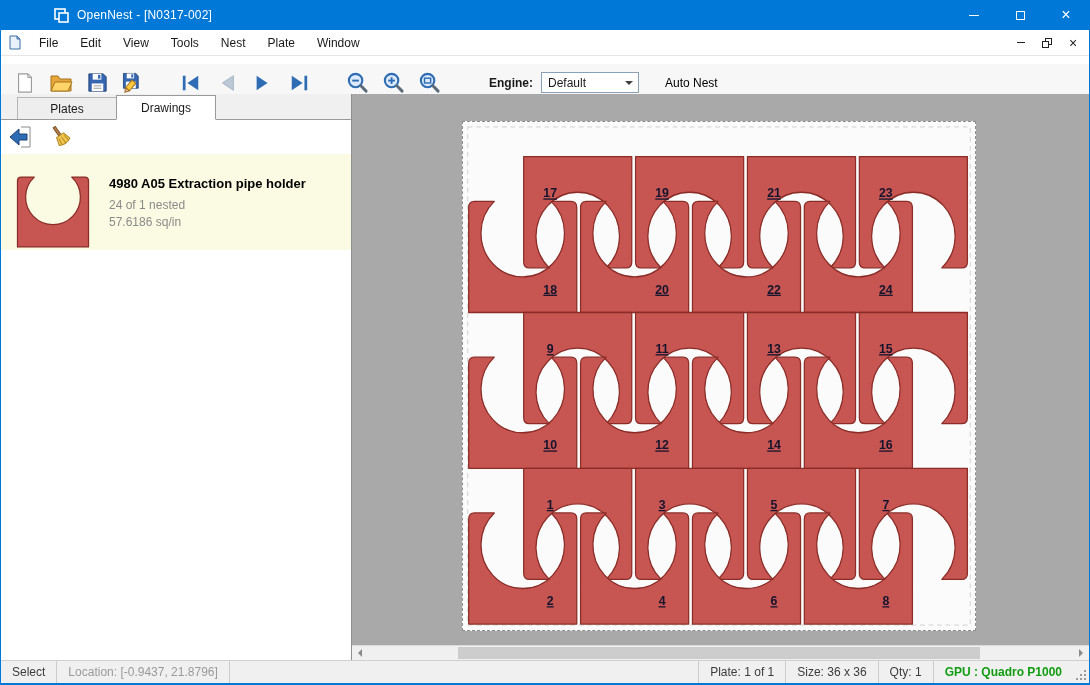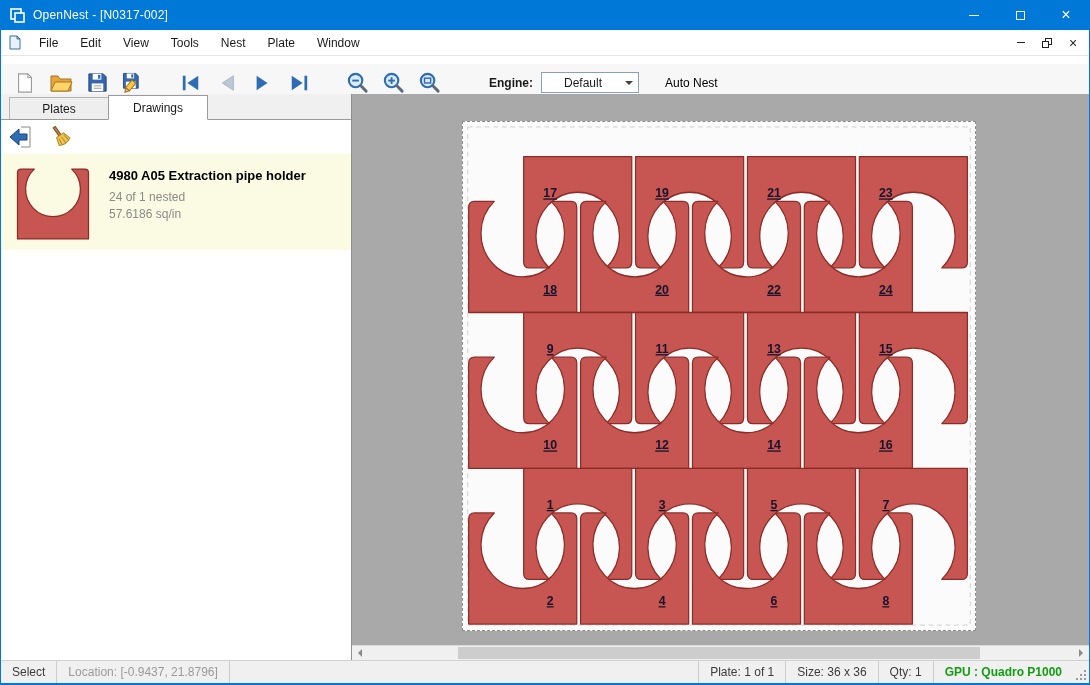--- a/index.html
+++ b/index.html
@@ -2,21 +2,21 @@
 <html><head>
 <meta charset="utf-8">
 <style>
   * { margin:0; padding:0; box-sizing:border-box; }
   body { background:#5a5a5a; font-family:"Liberation Sans","DejaVu Sans",sans-serif; font-size:12px; }
   .window { position:relative; width:1090px; height:685px; background:#fff; overflow:hidden;
             border-left:1px solid #0078d7; border-right:1px solid #0078d7; border-bottom:2px solid #0078d7; }
 
   
   .titlebar { position:absolute; top:0; left:0; right:0; height:30px; background:#0078d7;
-              display:flex; align-items:center; color:#fff; }
+              display:flex; align-items:center; color:#fff;padding-left:44px; }
   .title-icon { margin:0 8px 0 9px; display:flex; }
   .title-text { font-size:12px; letter-spacing:.2px; }
   .cap-buttons { margin-left:auto; display:flex; height:100%; }
   .cap-btn { width:46px; height:100%; display:flex; align-items:center; justify-content:center; }
   .min-glyph { width:10px; height:1px; background:#fff; }
   .max-glyph { width:9px; height:9px; border:1px solid #fff; }
   .close-glyph { font-size:16px; line-height:1; color:#fff; }
 
   
   .menubar { position:absolute; top:30px; left:0; right:0; height:26px; background:#fff;
@@ -33,40 +33,40 @@
 
   
   .toolbar { position:absolute; top:64px; left:0; right:0; height:38px; background:#f7f7f7;
              border-bottom:1px solid #d2d2d2; display:flex; align-items:center; }
   .tbtn { width:36px; height:32px; display:flex; align-items:center; justify-content:center; }
   .grp { display:flex; }
   .grp + .grp { margin-left:22px; }
   .grp.first { margin-left:6px; }
   .engine-label { margin-left:42px; font-weight:bold; color:#1a1a1a; }
   .combo { width:98px; height:21px; border:1px solid #8aa0b4; background:#fff; display:flex;
-           align-items:center; padding-left:22px; margin-left:8px; color:#1a1a1a; }
+           align-items:center; padding-left:6px; margin-left:8px; color:#1a1a1a; }
   .combo-arrow { margin-left:auto; margin-right:5px; width:0; height:0;
                  border:4px solid transparent; border-top-color:#404040; margin-top:4px; }
   .autonest { margin-left:26px; color:#000000; }
 
   
   .main { position:absolute; top:94px; left:0; right:0; bottom:23px; }
 
   
   .sidepanel { position:absolute; left:0; top:0; bottom:0; width:351px; background:#fff;
                border-right:1px solid #8f8f8f; }
   .tabstrip { height:26px; background:#f0f0f0; border-bottom:1px solid #9a9a9a;
-              display:flex; align-items:flex-end; padding-left:8px; }
+              display:flex; align-items:flex-end; padding-left:16px; }
   .tab { width:100px; height:22px; display:flex; align-items:center; justify-content:center;
          background:#eeeeee; border:1px solid #b5b5b5; border-bottom:none; margin-right:-1px; color:#1a1a1a; }
   .tab.active { background:#fff; height:25px; border:1px solid #9a9a9a; border-bottom:1px solid #fff;
                 position:relative; z-index:2; margin-bottom:-1px; }
   .panel-toolbar { height:34px; display:flex; align-items:center; padding-left:6px; gap:12px; background:#fff; }
   .pt-btn { width:28px; height:28px; display:flex; align-items:center; justify-content:center; }
-  .drawing-item { height:96px; background:#fbfbe3; display:flex; padding:12px 10px; gap:14px; }
+  .drawing-item { height:96px; background:#fbfbe3; display:flex; padding:20px 10px; gap:14px; }
   .thumb { width:84px; display:flex; align-items:flex-start; justify-content:center; }
   .item-text .ttl { font-size:13px; font-weight:bold; color:#000; margin:2px 0 6px 0; }
   .item-text .meta { color:#8a8a8a; line-height:17px; }
 
   
   .canvas { position:absolute; left:351px; right:0; top:0; bottom:0; background:#a9a9a9; overflow:hidden; }
   .plate { position:absolute; left:110px; top:27px; width:514px; height:510px; background:#fbfbfb;
            border:1px dashed #8c8c8c; }
   .plate svg { display:block; width:100%; height:100%; }
   .part-num { font-size:13px; font-weight:bold; }

